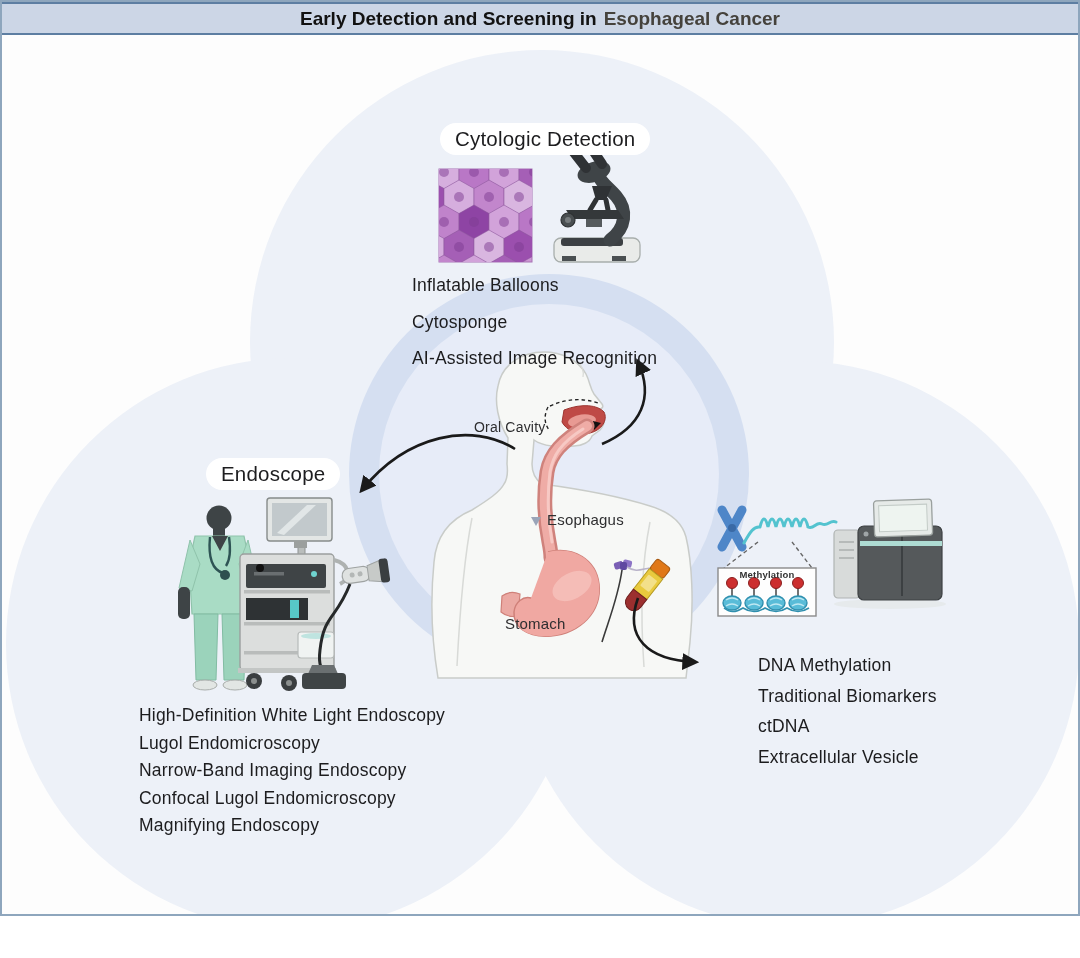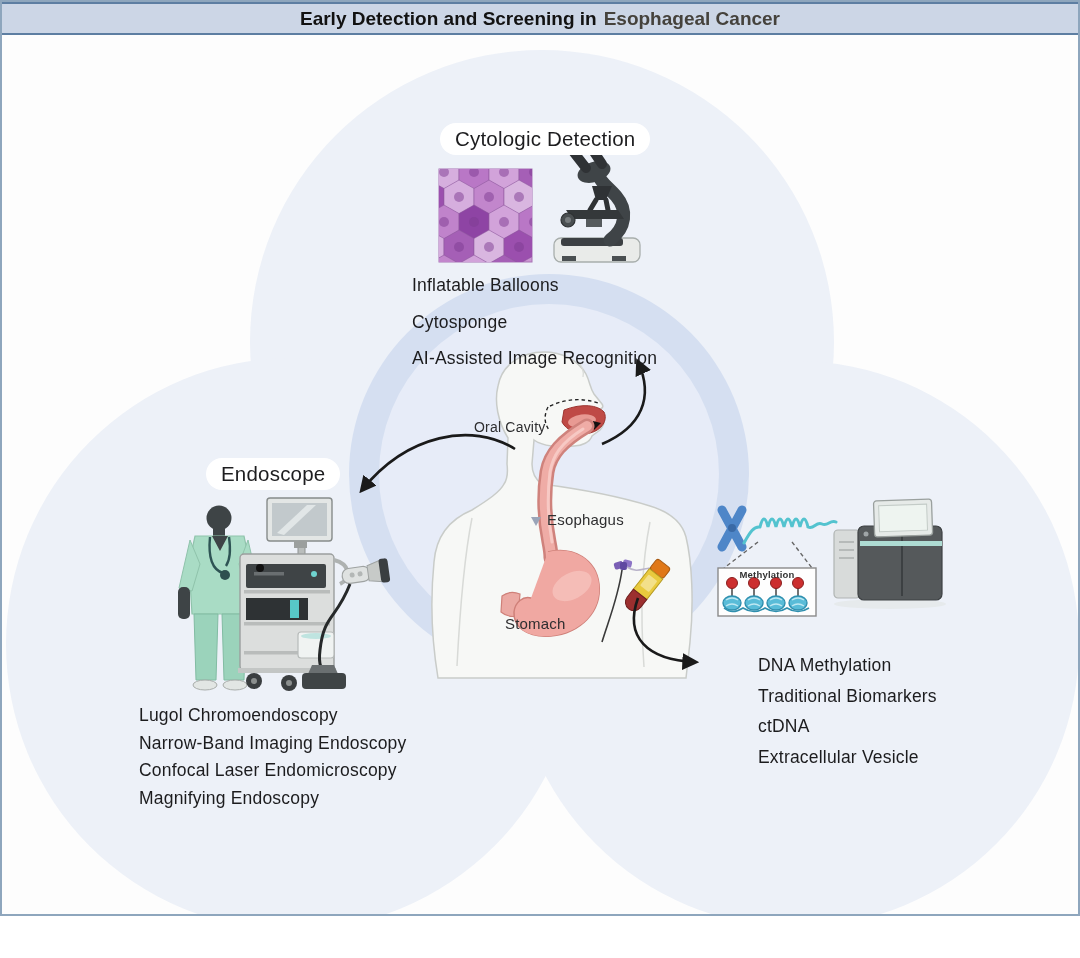--- a/index.html
+++ b/index.html
@@ -299,23 +299,24 @@
   <div class="abs pill" style="left:438px;top:121px;">Cytologic Detection</div>
   <div class="abs pill" style="left:204px;top:456px;">Endoscope</div>
 
   <div id="cytology-list" class="abs list" style="left:410px;top:261px;">
     <div>Inflatable Balloons</div>
     <div>Cytosponge</div>
     <div>AI-Assisted Image Recognition</div>
   </div>
 
   <div id="endoscope-list" class="abs list" style="left:137px;top:700px;">
-    <div>Lugol Chromoendoscopy</div>
+    <div>High-Definition White Light Endoscopy</div>
+    <div>Lugol Endomicroscopy</div>
     <div>Narrow-Band Imaging Endoscopy</div>
-    <div>Confocal Laser Endomicroscopy</div>
+    <div>Confocal Lugol Endomicroscopy</div>
     <div>Magnifying Endoscopy</div>
   </div>
 
   <div id="liquid-list" class="abs list" style="left:724px;top:648px;margin-left:32px;">
     <div>DNA Methylation</div>
     <div>Traditional Biomarkers</div>
     <div>ctDNA</div>
     <div>Extracellular Vesicle</div>
   </div>
 

